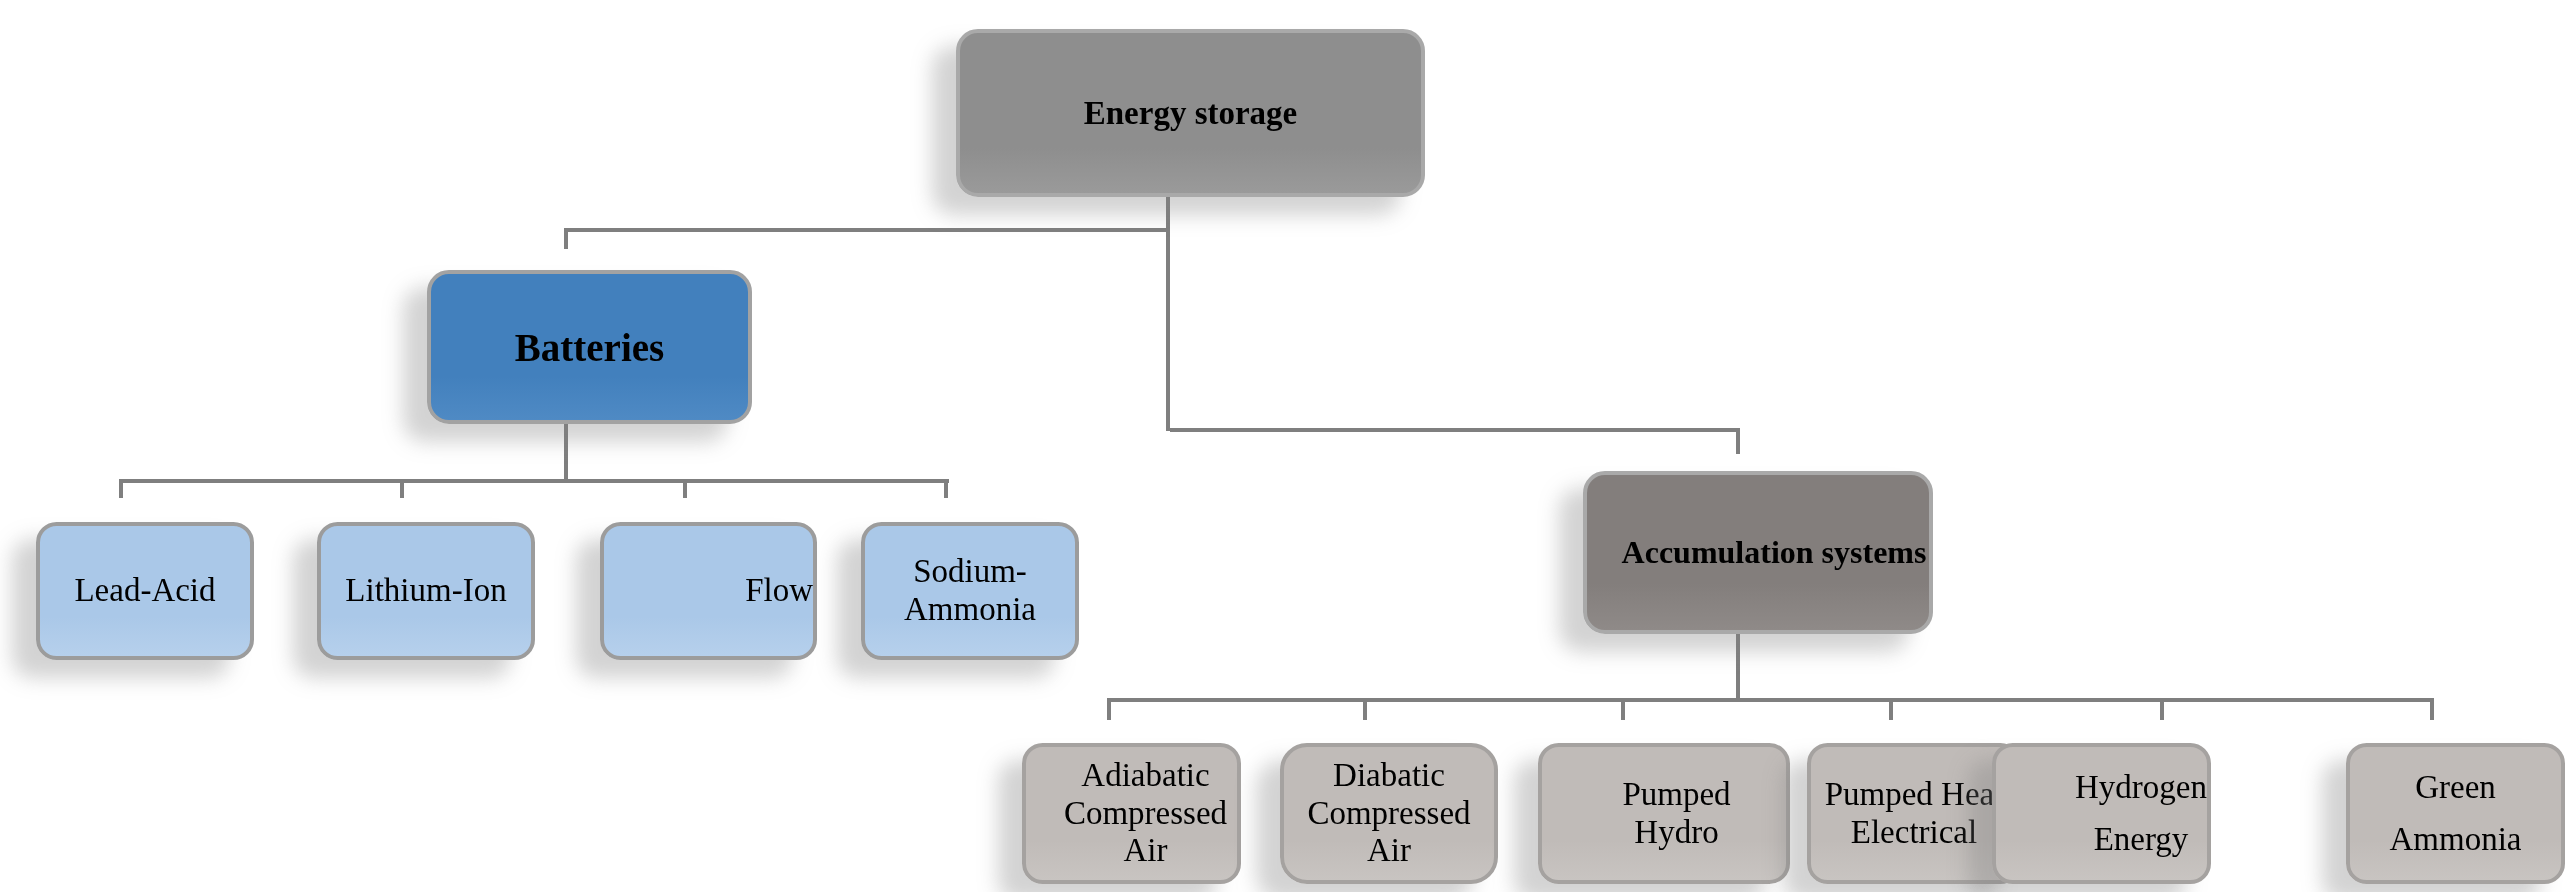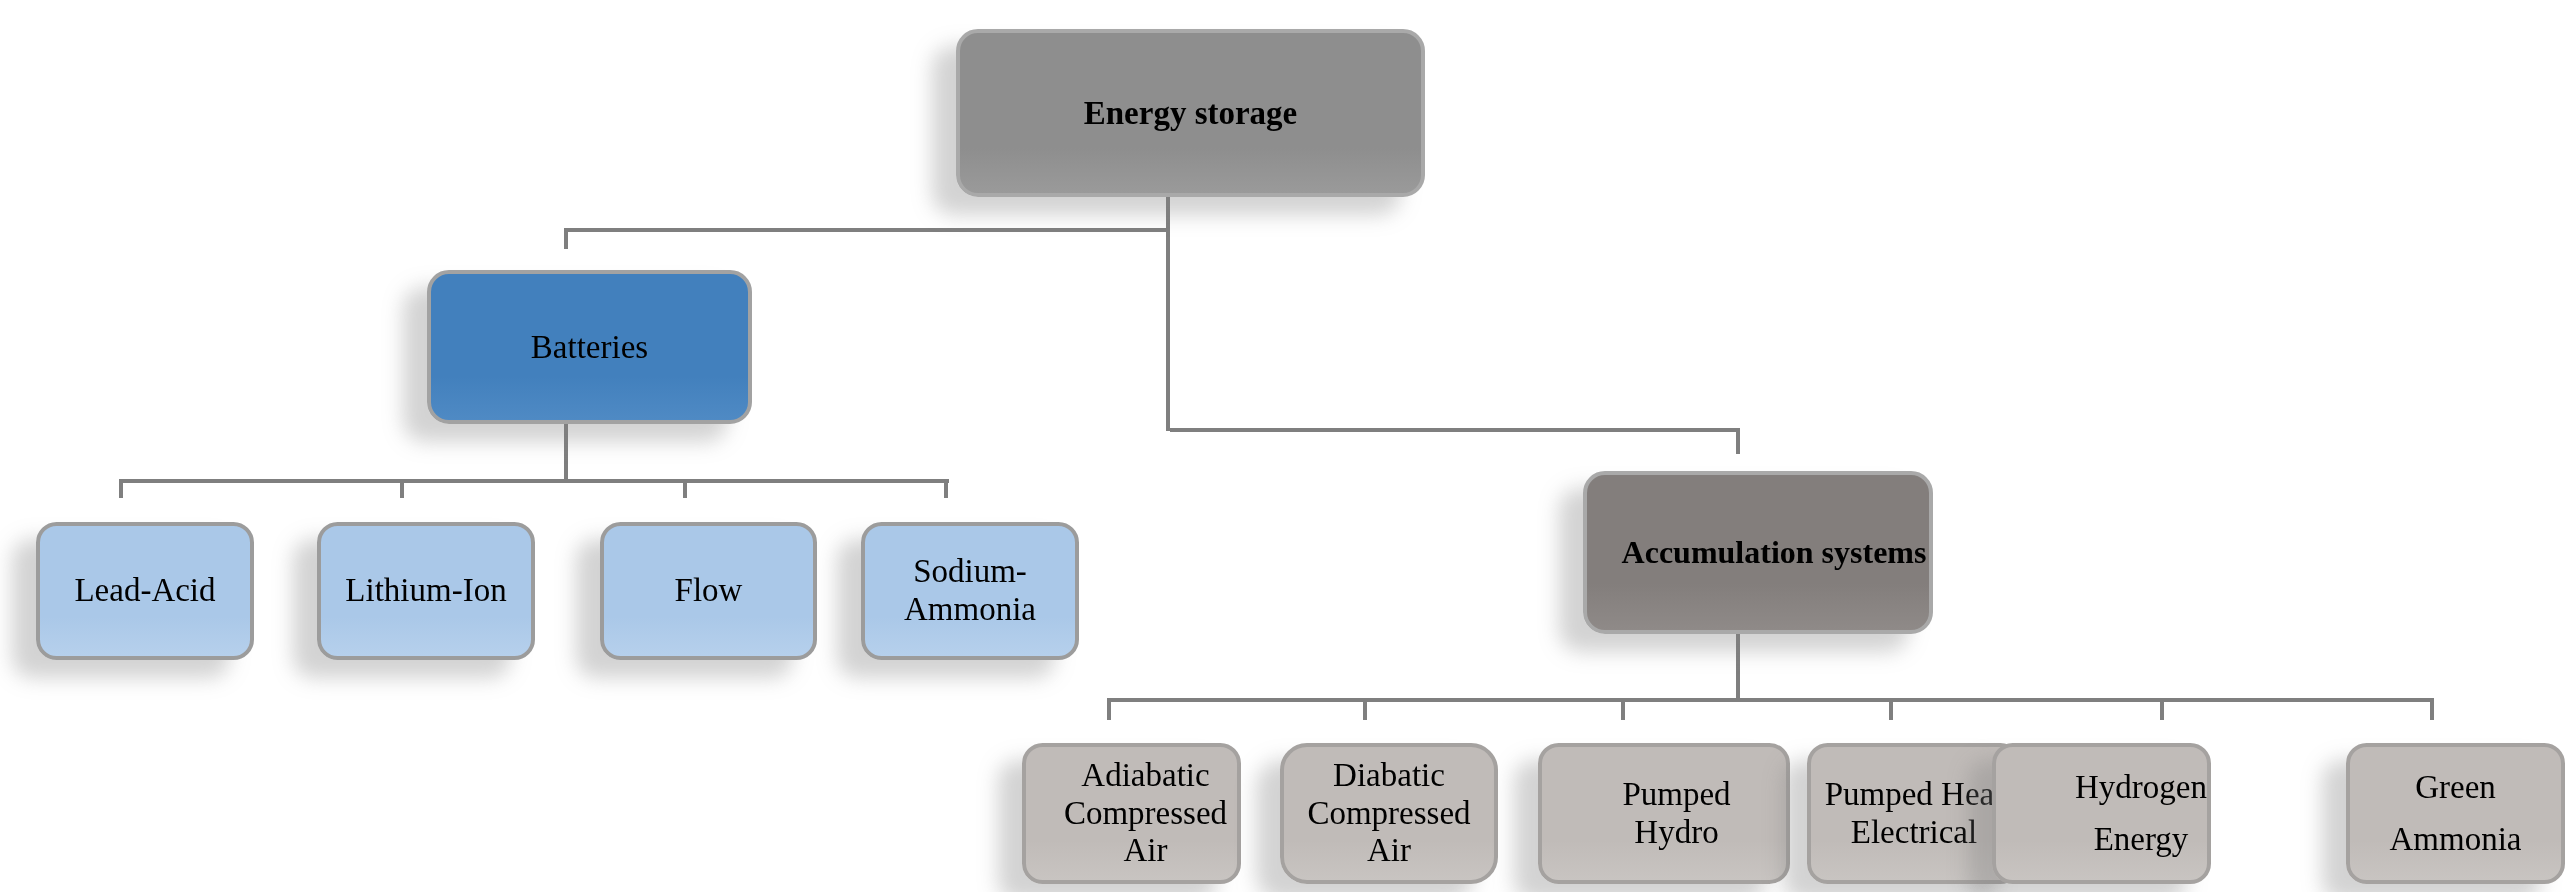--- a/index.html
+++ b/index.html
@@ -37,21 +37,21 @@
   }
   .node .lbl{white-space:pre-line;}
   .lvl-root{
     background:linear-gradient(180deg, var(--root-fill) 0%, var(--root-fill) 72%, #9a9a9a 100%);
     border:4px solid var(--root-border);
     font-weight:bold;font-size:33px;
   }
   .lvl-batt{
     background:linear-gradient(180deg, var(--batt-fill) 0%, var(--batt-fill) 70%, #4f8ac4 100%);
     border:4px solid var(--batt-border);
-    font-weight:normal;font-size:33px;
+    font-weight:bold;font-size:39px;
   }
   .lvl-accum{
     background:linear-gradient(180deg, var(--accum-fill) 0%, var(--accum-fill) 70%, #8f8a88 100%);
     border:4px solid var(--accum-border);
     font-weight:bold;font-size:32px;
   }
   .battchild{
     background:linear-gradient(180deg, var(--battchild-fill) 0%, var(--battchild-fill) 70%, #b6d0ec 100%);
     border:4px solid var(--battchild-border);
     border-radius:20.6px;
@@ -105,21 +105,21 @@
   <div class="node lvl-accum" style="left:1583px;top:462px;width:350px;height:163px;padding-left:32px;">
     <span class="lbl">Accumulation systems</span>
   </div>
 
   <div class="node battchild" style="left:36px;top:513px;width:218px;height:138px;">
     <span class="lbl">Lead-Acid</span>
   </div>
   <div class="node battchild" style="left:317px;top:513px;width:218px;height:138px;">
     <span class="lbl">Lithium-Ion</span>
   </div>
-  <div class="node battchild" style="left:600px;top:513px;width:217px;height:138px;">
+  <div class="node battchild" style="left:600px;top:513px;width:217px;height:138px;justify-content:flex-end;">
     <span class="lbl">Flow</span>
   </div>
   <div class="node battchild" style="left:861px;top:513px;width:218px;height:138px;">
     <span class="lbl">Sodium-
 Ammonia</span>
   </div>
 
   <div class="node accumchild" style="left:1022px;top:734px;width:219px;height:141px;padding-left:28px;">
     <span class="lbl">Adiabatic
 Compressed

